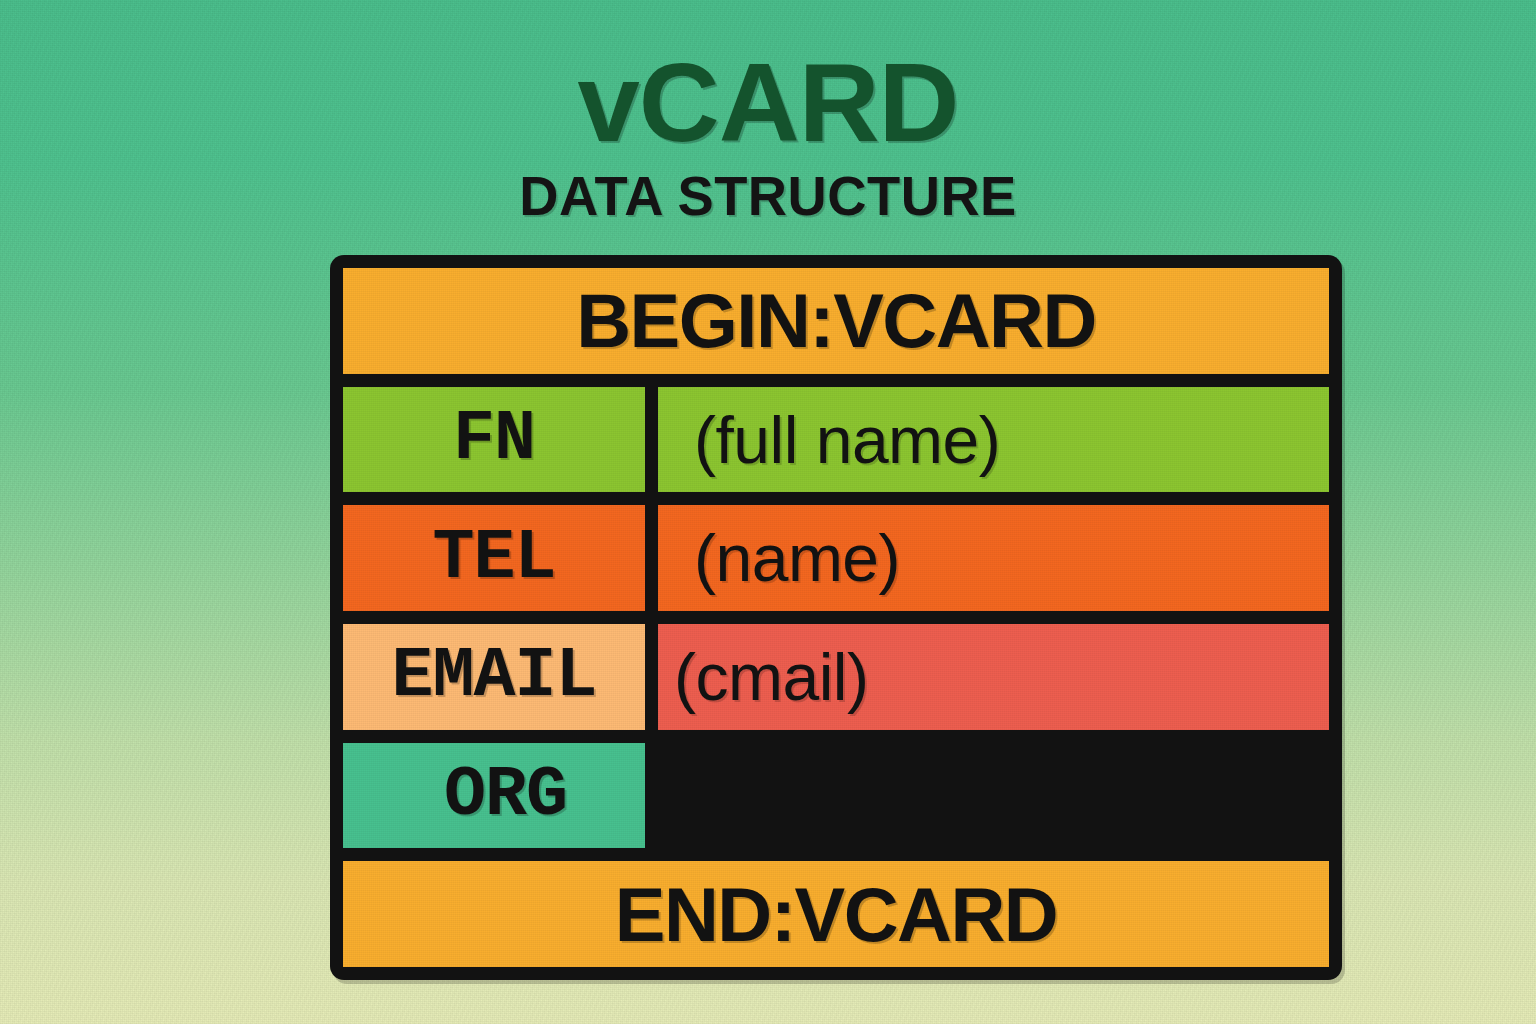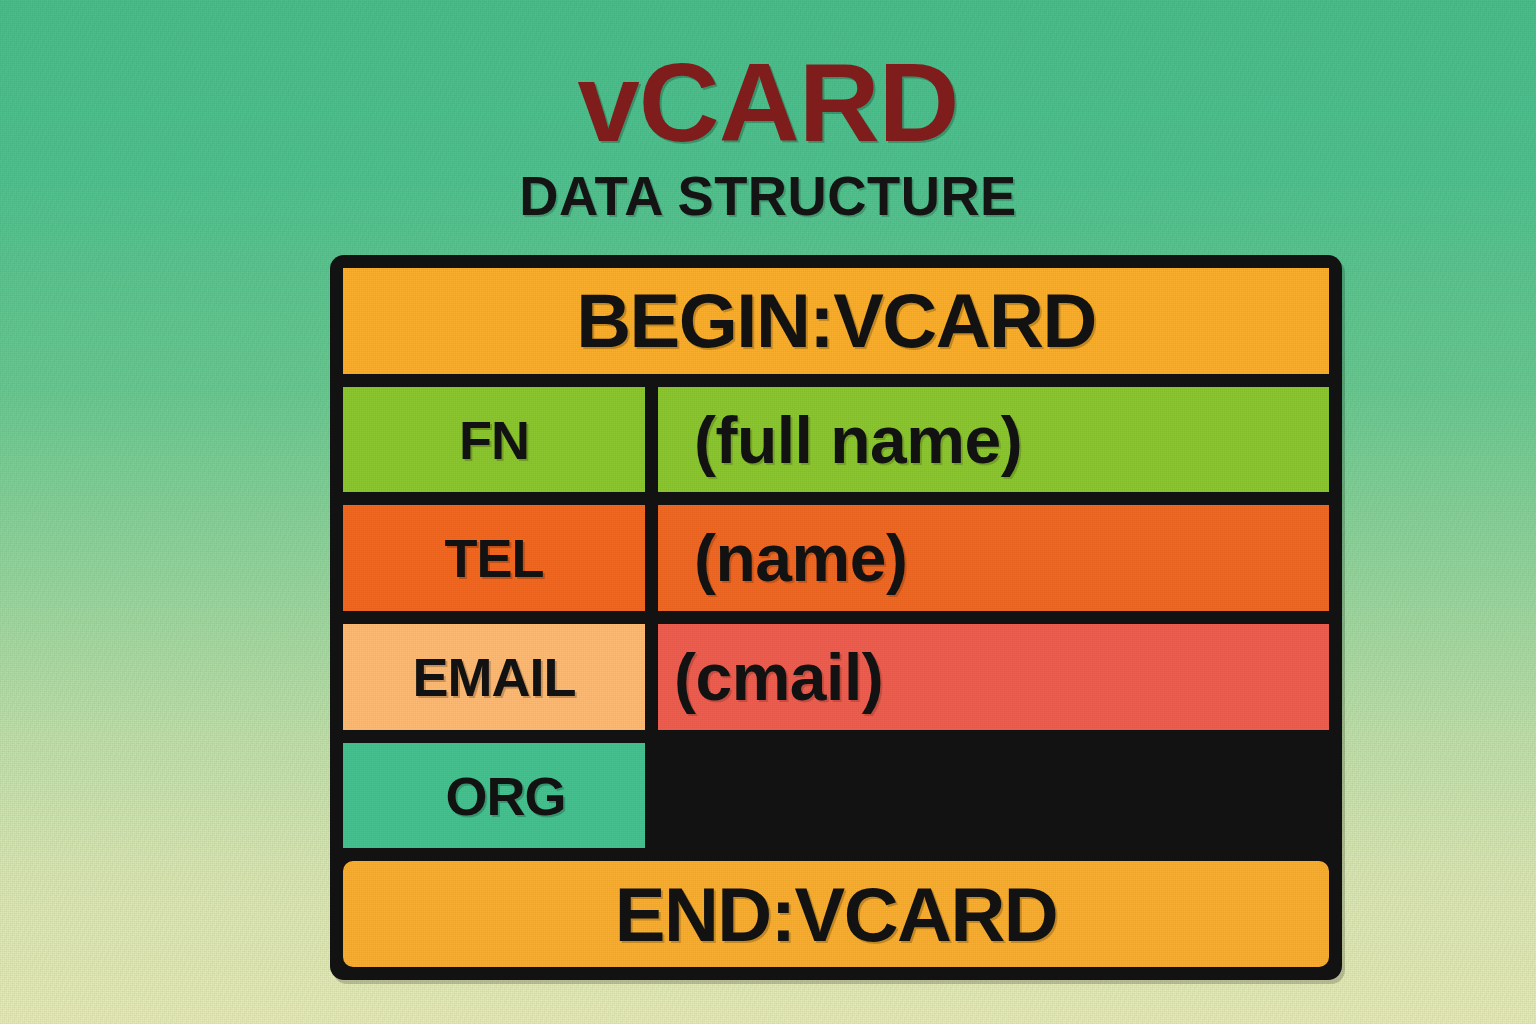--- a/index.html
+++ b/index.html
@@ -52,21 +52,21 @@
     position: absolute;
     top: 46px;
     left: 0;
     width: 1536px;
     text-align: center;
   }
   #main-title {
     font-size: 112px;
     font-weight: 900;
     letter-spacing: -1px;
-    color: #7f1d1d;
+    color: #14532d;
     line-height: 1.02;
     transform: scaleX(1.0);
     text-shadow: 2px 2px 0 rgba(0,0,0,.22);
   }
   #sub-title {
     font-size: 56px;
     font-weight: 900;
     letter-spacing: 0.5px;
     color: #141414;
     line-height: 1.0;
@@ -128,30 +128,31 @@
     flex: 0 0 302px;
     justify-content: center;
   }
   .split-row .cell-val {
     flex: 1 1 auto;
     margin-left: 13px;
     justify-content: flex-start;
     padding-left: 36px;
   }
   .key-text {
-    font-size: 54px;
+    font-size: 70px;
     font-weight: 900;
     letter-spacing: -1px;
     color: #121212;
     white-space: nowrap;
     text-shadow: 2px 2px 0 rgba(0,0,0,.20);
+    font-family: Liberation Mono, monospace;
   }
   .val-text {
     font-size: 66px;
-    font-weight: 700;
+    font-weight: 400;
     letter-spacing: -0.5px;
     color: #121212;
     white-space: nowrap;
     text-shadow: 2px 2px 0 rgba(0,0,0,.16);
   }
 
   
   .cell::after {
     content: "";
     position: absolute;
@@ -227,20 +228,20 @@
     </div>
 
     <div class="vrow split-row">
       <div class="cell cell-key" style="background: rgb(71, 193, 143); padding-left: 23px;">
         <span class="grain"></span>
         <span class="key-text">ORG</span>
       </div>
     </div>
 
     <div class="vrow full-row">
-      <div class="cell" style="background: rgb(249, 174, 46); border-radius: 10px;">
+      <div class="cell" style="background: rgb(249, 174, 46);">
         <span class="grain"></span>
         <span class="cell-text">END:VCARD</span>
       </div>
     </div>
 
   </div>
 </div>
 
 </body></html>

